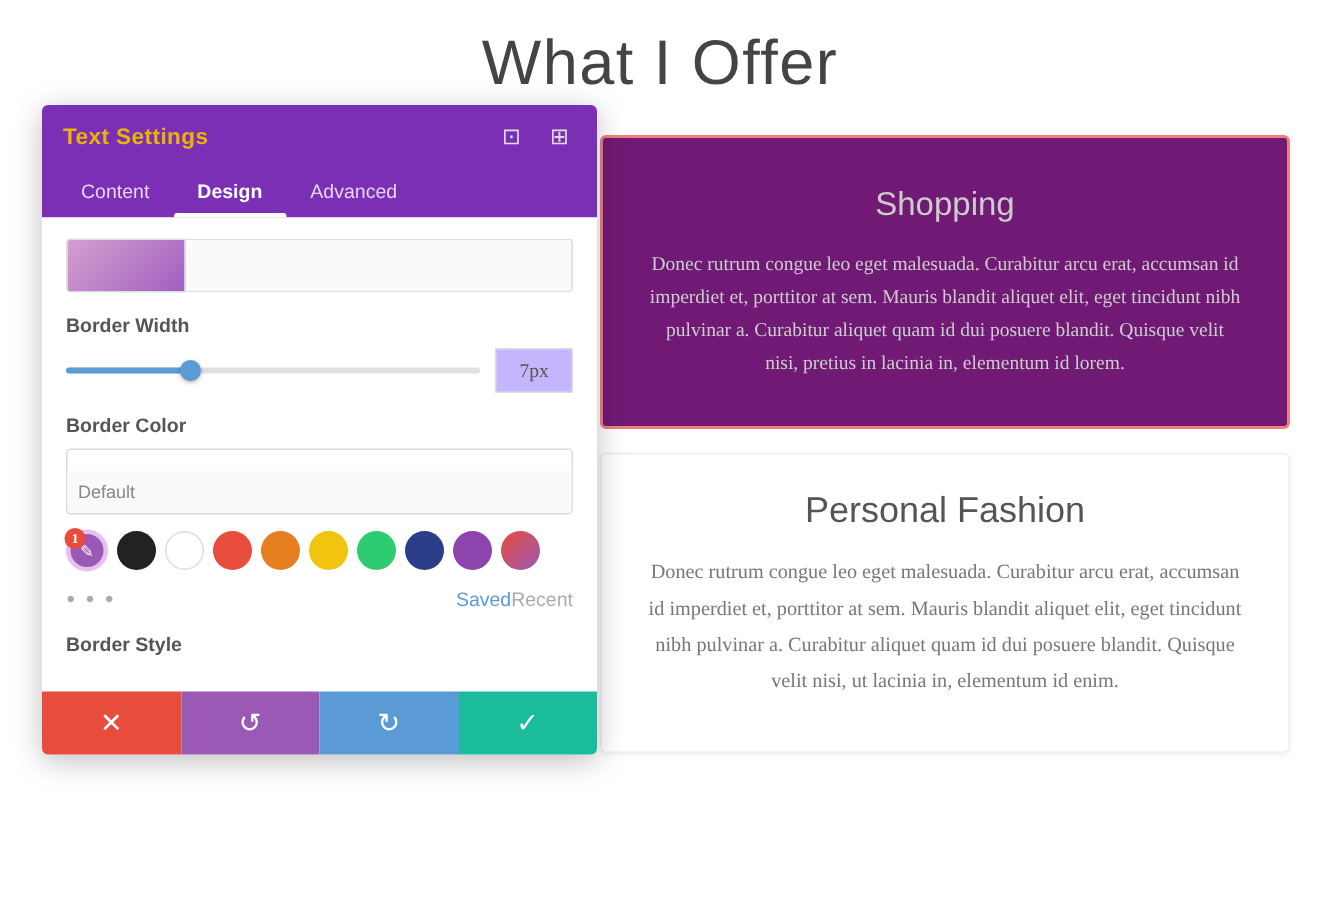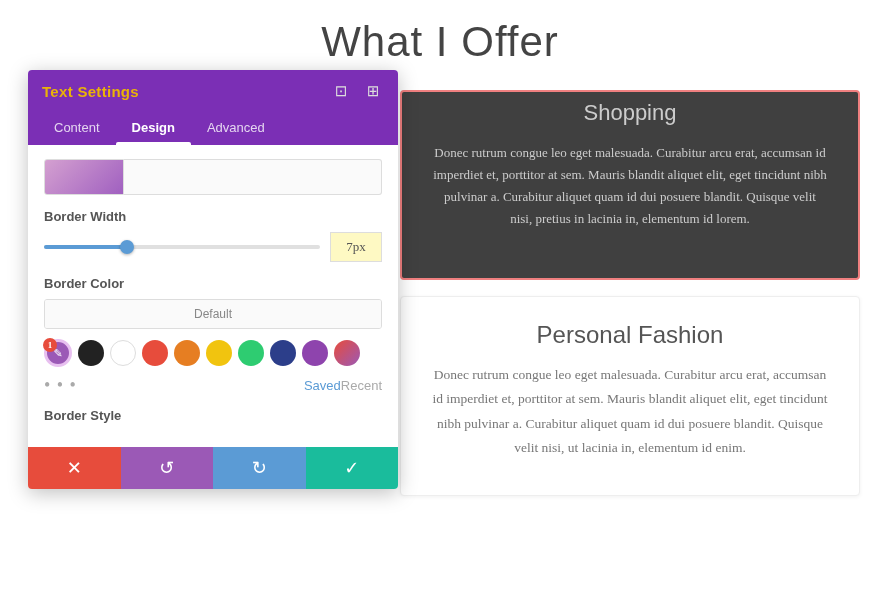--- a/index.html
+++ b/index.html
@@ -62,22 +62,22 @@
       width: 460px;
       display: flex;
       flex-direction: column;
       gap: 16px;
     }
 
     
     .card-shopping {
       border: 2px solid #f08080;
       border-radius: 4px;
-      padding: 8px 30px;
-      background: #404040;
+      padding: 31px 30px;
+      background: #701a75;
       min-height: 190px;
     }
 
     .card-shopping-title {
       font-family: 'Helvetica Neue', Arial, sans-serif;
       font-size: 22px;
       font-weight: 300;
       color: #ccc;
       text-align: center;
       margin-bottom: 16px;
@@ -276,48 +276,48 @@
     }
 
     .border-width-value {
       width: 52px;
       height: 30px;
       border: 1px solid #ddd;
       border-radius: 0;
       text-align: center;
       font-size: 13px;
       color: #555;
-      background: #fef9c3;
+      background: #c4b5fd;
       display: flex;
       align-items: center;
       justify-content: center;
     }
 
     
     .border-color-section {
       margin-bottom: 12px;
     }
 
     .default-hover-tabs {
       display: flex;
       border: 1px solid #ddd;
       border-radius: 3px;
       overflow: hidden;
       margin-bottom: 10px;
     }
 
     .dh-tab {
       flex: 1;
-      text-align: center;
       padding: 7px;
       font-family: 'Helvetica Neue', Arial, sans-serif;
       font-size: 12px;
       color: #888;
       cursor: pointer;
       background: #fafafa;
+      margin-top: 14px;
     }
 
     .dh-tab.active {
       background: #7b2fb5;
       color: #fff;
     }
 
     
     .color-swatches {
       display: flex;

